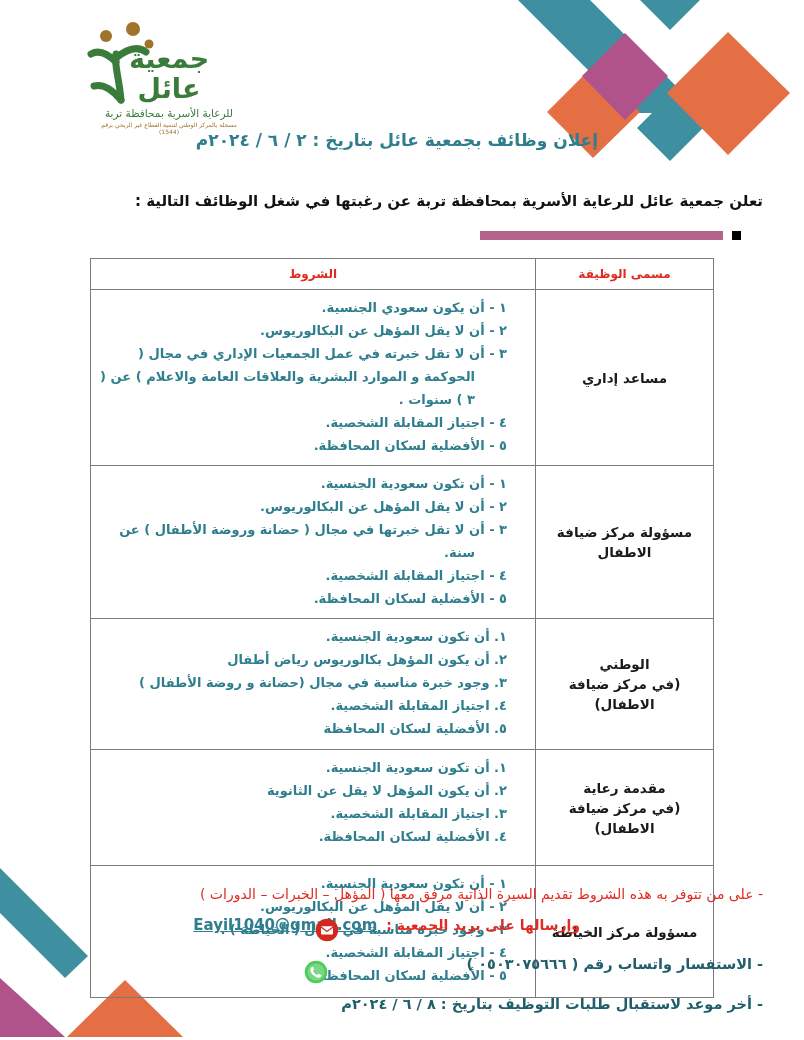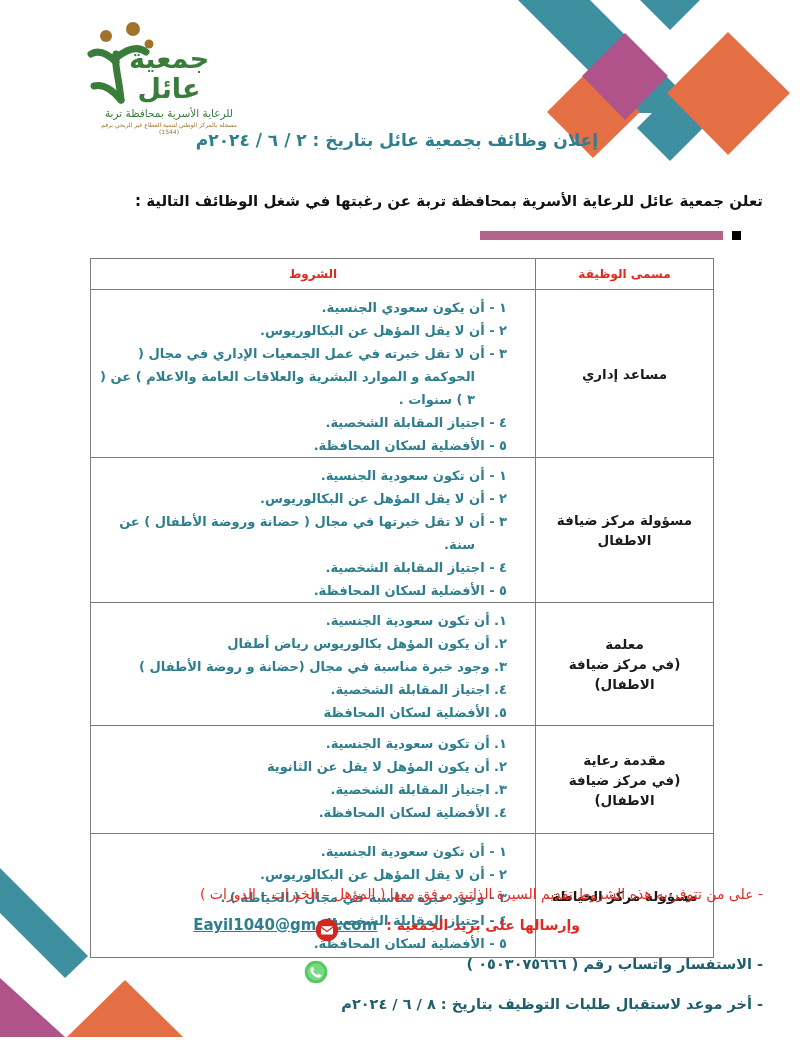--- a/index.html
+++ b/index.html
@@ -25,21 +25,21 @@
   .pink-bar{position:absolute;top:231px;left:480px;width:243px;height:9px;background:#b4638a;}
   .black-square{position:absolute;top:231px;left:732px;width:9px;height:9px;background:#000;}
   
   table.jobs{position:absolute;top:258px;left:90px;width:623px;
     border-collapse:collapse;direction:rtl;table-layout:fixed;}
   .jobs th,.jobs td{border:1px solid #7a7a7a;}
   .col-job{width:178px;}
   .col-cond{width:445px;}
   .jobs thead th{height:28px;color:#e02b23;font-size:12px;font-weight:bold;text-align:center;}
   td.job{text-align:center;vertical-align:middle;color:#1b1b1b;font-weight:bold;font-size:13.5px;line-height:20px;}
-  td.conds{vertical-align:top;padding:6px 28px 0 8px;}
+  td.conds{vertical-align:top;padding:6px 28px 8px 8px;}
   .cond{direction:rtl;text-align:right;color:#2e7e8d;font-weight:bold;
     font-size:13px;line-height:23px;padding-right:32px;text-indent:-32px;}
   tr.h0 td{height:126px;} tr.h1 td{height:117px;} tr.h2 td{height:116px;}
   tr.h3 td{height:101px;} tr.h4 td{height:117px;}
   
   .f-req{position:absolute;top:886px;right:41px;direction:rtl;
     color:#e02b23;font-weight:normal;font-size:14px;}
   .f-send{position:absolute;top:916px;right:224px;direction:rtl;
     font-size:14px;font-weight:bold;white-space:nowrap;}
   .f-send .lbl{color:#e02b23;}
@@ -129,21 +129,21 @@
         <td class="conds">
           <div class="cond">١ -  أن تكون سعودية الجنسية.</div>
           <div class="cond">٢ -  أن لا يقل المؤهل عن البكالوريوس.</div>
           <div class="cond">٣ -  أن لا تقل خبرتها في مجال ( حضانة وروضة الأطفال ) عن سنة.</div>
           <div class="cond">٤ -  اجتياز المقابلة الشخصية.</div>
           <div class="cond">٥ -  الأفضلية لسكان المحافظة.</div>
         </td>
       </tr>
       <tr class="h2">
         <td class="job">
-          <div>معلمة</div>
+          <div>الوطني</div>
           <div>(في مركز ضيافة الاطفال)</div>
         </td>
         <td class="conds">
           <div class="cond">١.  أن تكون سعودية الجنسية.</div>
           <div class="cond">٢.  أن يكون المؤهل بكالوريوس رياض أطفال</div>
           <div class="cond">٣.  وجود خبرة مناسبة في مجال (حضانة و روضة الأطفال )</div>
           <div class="cond">٤.  اجتياز المقابلة الشخصية.</div>
           <div class="cond">٥.  الأفضلية لسكان المحافظة</div>
         </td>
       </tr>

